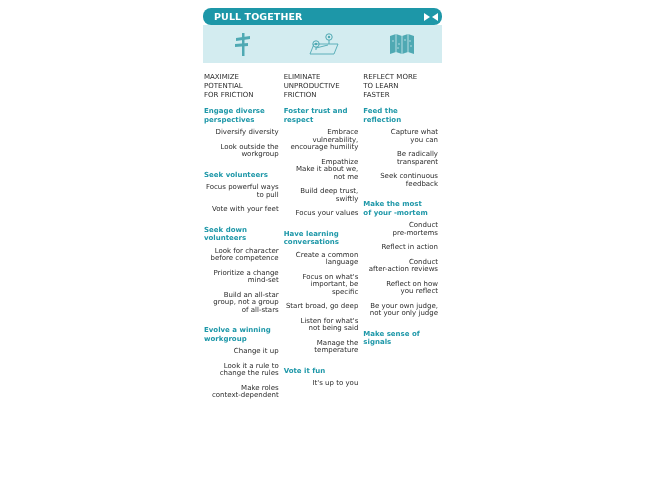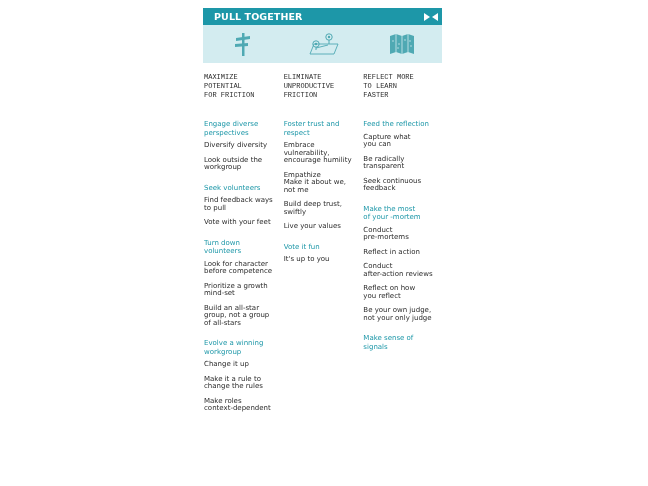--- a/index.html
+++ b/index.html
@@ -1,31 +1,31 @@
 <!DOCTYPE html>
 <html><head>
 <meta charset="utf-8">
 <style>
   html, body { margin: 0; padding: 0; background: #ffffff; }
   body { width: 648px; height: 486px; position: relative; overflow: hidden;
          font-family: "DejaVu Sans", "Liberation Sans", sans-serif; color: #2b2b2b; }
   .panel { position: absolute; left: 203px; top: 8px; width: 239px; }
   .titlebar { height: 17px; background: #1d97a8; color: #fff; display: flex; align-items: center;
-              justify-content: space-between; padding: 0 4px 0 11px; box-sizing: border-box; }
+              justify-content: space-between; padding: 0 4px 0 11px; box-sizing: border-box; border-radius: 8px; }
   .title { font-weight: bold; font-size: 9.5px; letter-spacing: 0.1px; }
   .collapse { font-size: 8px; cursor: pointer; line-height: 1; display: flex; align-items: center; }
   .iconband { height: 38px; background: #d3ecf0; display: flex; }
   .iconband .cell { width: 80px; display: flex; align-items: center; justify-content: center; }
   .columns { display: flex; margin-top: 10px; }
   .col { width: 81px; box-sizing: border-box; padding-right: 4px; }
   .col-head { font-size: 7px; line-height: 9px; text-transform: uppercase; color: #2b2b2b;
-              height: 27px; margin-bottom: 20px; padding-left: 1px; font-family: Liberation Mono, monospace; }
+              height: 27px; margin-bottom: 7px; padding-left: 1px; }
   .section { margin-bottom: 12px; }
-  .sec-title { font-size: 7px; line-height: 8.5px; font-weight: normal; color: #1d97a8; margin-bottom: 5px; padding-left: 1px; }
-  .item { font-size: 7px; line-height: 7.5px; color: #2b2b2b; margin-bottom: 7px; padding-left: 1px; white-space: pre-line; cursor: pointer; }
+  .sec-title { font-size: 7px; line-height: 8.5px; font-weight: bold; color: #1d97a8; margin-bottom: 5px; padding-left: 1px; }
+  .item { font-size: 7px; line-height: 7.5px; color: #2b2b2b; margin-bottom: 7px; padding-left: 1px; white-space: pre-line; cursor: pointer; text-align: right; }
 </style>
 </head>
 <body>
 
 <div class="panel">
   <div class="titlebar">
     <span class="title">PULL TOGETHER</span>
     <span class="collapse">
       <svg width="14" height="8" viewBox="0 0 14 8">
           <polygon points="0,0 6,4 0,8" fill="#fff"></polygon>
@@ -77,40 +77,40 @@
 FOR FRICTION</div>
       <div class="section">
         <div class="sec-title" style="white-space:pre-line">Engage diverse
 perspectives</div>
         <div class="item">Diversify diversity</div>
         <div class="item">Look outside the
 workgroup</div>
       </div>
       <div class="section">
         <div class="sec-title" style="white-space:pre-line">Seek volunteers</div>
-        <div class="item">Find feedback ways
+        <div class="item">Focus powerful ways
 to pull</div>
         <div class="item">Vote with your feet</div>
       </div>
       <div class="section">
-        <div class="sec-title" style="white-space:pre-line">Turn down
+        <div class="sec-title" style="white-space:pre-line">Seek down
 volunteers</div>
         <div class="item">Look for character
 before competence</div>
-        <div class="item">Prioritize a growth
+        <div class="item">Prioritize a change
 mind-set</div>
         <div class="item">Build an all-star
 group, not a group
 of all-stars</div>
       </div>
       <div class="section">
         <div class="sec-title" style="white-space:pre-line">Evolve a winning
 workgroup</div>
         <div class="item">Change it up</div>
-        <div class="item">Make it a rule to
+        <div class="item">Look it a rule to
 change the rules</div>
         <div class="item">Make roles
 context-dependent</div>
       </div>
     </div>
 
     <div class="col">
       <div class="col-head" style="white-space:pre-line">ELIMINATE
 UNPRODUCTIVE
 FRICTION</div>
@@ -118,21 +118,35 @@
         <div class="sec-title" style="white-space:pre-line">Foster trust and
 respect</div>
         <div class="item">Embrace
 vulnerability,
 encourage humility</div>
         <div class="item">Empathize
 Make it about we,
 not me</div>
         <div class="item">Build deep trust,
 swiftly</div>
-        <div class="item">Live your values</div>
+        <div class="item">Focus your values</div>
+      </div>
+      <div class="section">
+        <div class="sec-title" style="white-space:pre-line">Have learning
+conversations</div>
+        <div class="item">Create a common
+language</div>
+        <div class="item">Focus on what's
+important, be
+specific</div>
+        <div class="item">Start broad, go deep</div>
+        <div class="item">Listen for what's
+not being said</div>
+        <div class="item">Manage the
+temperature</div>
       </div>
       <div class="section">
         <div class="sec-title" style="white-space:pre-line">Vote it fun</div>
         <div class="item">It's up to you</div>
       </div>
     </div>
 
     <div class="col">
       <div class="col-head" style="white-space:pre-line">REFLECT MORE
 TO LEARN

